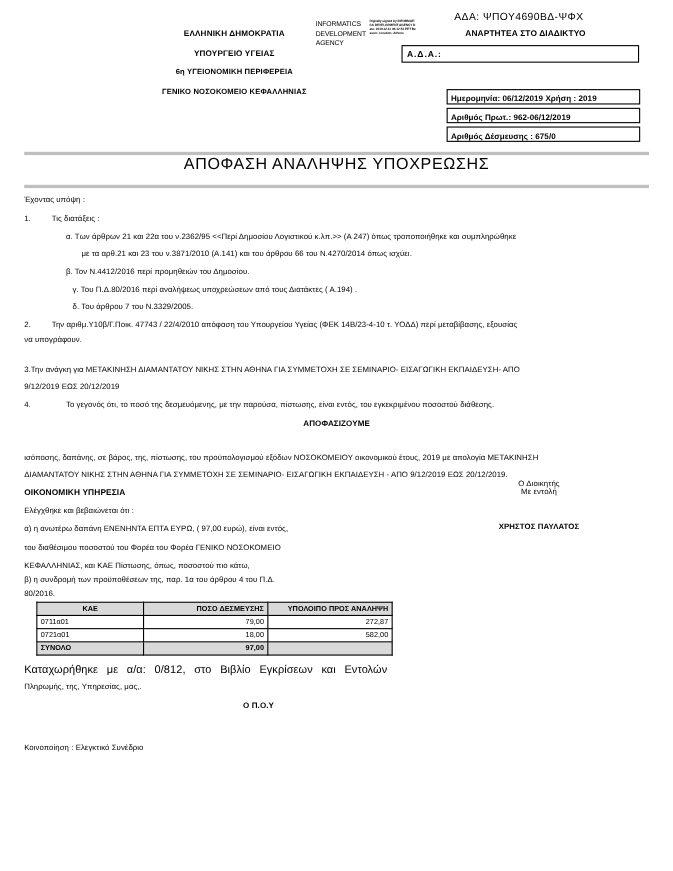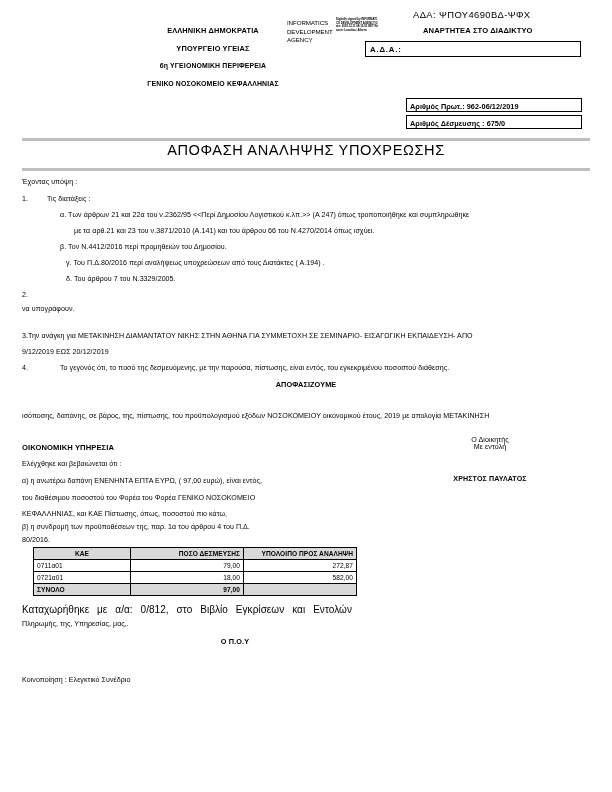--- a/index.html
+++ b/index.html
@@ -228,20 +228,23 @@
     <div class="ida-logo">INFORMATICS DEVELOPMENT AGENCY</div>
     <div class="sig-stamp">Digitally signed by INFORMATICS DEVELOPMENT AGENCY Date: 2019.12.11 08:12:51 EET Reason: Location: Athens</div>
 
     <div class="ada-top">ΑΔΑ: ΨΠΟΥ4690ΒΔ-ΨΦΧ</div>
     <div class="anartitea">ΑΝΑΡΤΗΤΕΑ ΣΤΟ ΔΙΑΔΙΚΤΥΟ</div>
 
     <div class="ada-box">
       <span>Α.Δ.Α.:</span>
     </div>
 
+    <div class="info-box" id="box-date">
+      <span>Ημερομηνία: 06/12/2019 Χρήση : 2019</span>
+    </div>
     <div class="info-box" id="box-prot">
       <span>Αριθμός Πρωτ.: 962-06/12/2019</span>
     </div>
     <div class="info-box" id="box-desm">
       <span>Αριθμός Δέσμευσης : 675/0</span>
     </div>
   </div>
 
   <div class="rule" id="rule-top"></div>
   <div class="doc-title">ΑΠΟΦΑΣΗ ΑΝΑΛΗΨΗΣ ΥΠΟΧΡΕΩΣΗΣ</div>
@@ -252,30 +255,32 @@
   <div class="bt" style="left:22px; top:195px;">1.</div>
   <div class="bt" style="left:47px; top:195px;">Τις διατάξεις :</div>
 
   <div class="bt" style="left:60px; top:211px;">α. Των άρθρων 21 και 22α του ν.2362/95   &lt;&lt;Περί Δημοσίου Λογιστικού κ.λπ.&gt;&gt; (Α 247) όπως τροποποιήθηκε και συμπληρώθηκε</div>
   <div class="bt" style="left:74px; top:227px;">με τα αρθ.21 και 23 του ν.3871/2010 (Α.141) και του άρθρου 66 του Ν.4270/2014 όπως ισχύει.</div>
   <div class="bt" style="left:60px; top:243px;">β. Τον Ν.4412/2016 περί προμηθειών του Δημοσίου.</div>
   <div class="bt" style="left:66px; top:259px;">γ. Του Π.Δ.80/2016 περί αναλήψεως υποχρεώσεων από τους Διατάκτες ( Α.194) .</div>
   <div class="bt" style="left:66px; top:275px;">δ. Του άρθρου 7 του Ν.3329/2005.</div>
 
   <div class="bt" style="left:22px; top:291px;">2.</div>
+  <div class="bt" style="left:47px; top:291px;">Την αριθμ.Υ10β/Γ.Ποικ. 47743 / 22/4/2010 απόφαση  του Υπουργείου Υγείας (ΦΕΚ 14Β/23-4-10 τ. ΥΟΔΔ) περί μεταβίβασης, εξουσίας</div>
   <div class="bt" style="left:22px; top:305px;">να υπογράφουν.</div>
 
   <div class="bt" style="left:22px; top:332px;">3.Την ανάγκη για ΜΕΤΑΚΙΝΗΣΗ ΔΙΑΜΑΝΤΑΤΟΥ ΝΙΚΗΣ ΣΤΗΝ ΑΘΗΝΑ ΓΙΑ ΣΥΜΜΕΤΟΧΗ ΣΕ ΣΕΜΙΝΑΡΙΟ- ΕΙΣΑΓΩΓΙΚΗ ΕΚΠΑΙΔΕΥΣΗ- ΑΠΟ</div>
   <div class="bt" style="left:22px; top:348px;">9/12/2019 ΕΩΣ 20/12/2019</div>
 
   <div class="bt" style="left:22px; top:364px;">4.</div>
   <div class="bt" style="left:60px; top:364px;">Το γεγονός ότι, το ποσό της δεσμευόμενης, με την παρούσα, πίστωσης, είναι εντός, του εγκεκριμένου ποσοστού διάθεσης.</div>
 
   <div class="center-bold" style="top:380px;">ΑΠΟΦΑΣΙΖΟΥΜΕ</div>
   <div class="bt" style="left:22px; top:412px;">ισόποσης, δαπάνης, σε βάρος, της, πίστωσης, του προϋπολογισμού εξόδων ΝΟΣΟΚΟΜΕΙΟΥ  οικονομικού έτους, 2019 με απολογία ΜΕΤΑΚΙΝΗΣΗ</div>
+  <div class="bt" style="left:22px; top:428px;">ΔΙΑΜΑΝΤΑΤΟΥ ΝΙΚΗΣ ΣΤΗΝ ΑΘΗΝΑ ΓΙΑ ΣΥΜΜΕΤΟΧΗ ΣΕ ΣΕΜΙΝΑΡΙΟ- ΕΙΣΑΓΩΓΙΚΗ ΕΚΠΑΙΔΕΥΣΗ - ΑΠΟ 9/12/2019 ΕΩΣ 20/12/2019.</div>
 
   <div class="sec-head" style="left:22px; top:443px;">ΟΙΚΟΝΟΜΙΚΗ ΥΠΗΡΕΣΙΑ</div>
   <div class="bt" style="left:22px; top:460px;">Ελέγχθηκε και βεβαιώνεται ότι :</div>
   <div class="bt" style="left:22px; top:477px;">α) η ανωτέρω δαπάνη ΕΝΕΝΗΝΤΑ ΕΠΤΑ ΕΥΡΩ,  ( 97,00 ευρώ), είναι εντός,</div>
   <div class="bt" style="left:22px; top:494px;">του διαθέσιμου ποσοστού του Φορέα  του Φορέα ΓΕΝΙΚΟ  ΝΟΣΟΚΟΜΕΙΟ</div>
   <div class="bt" style="left:22px; top:510px;">ΚΕΦΑΛΛΗΝΙΑΣ, και ΚΑΕ Πίστωσης, όπως, ποσοστού πιο κάτω,</div>
   <div class="bt" style="left:22px; top:523px;">β) η συνδρομή των προϋποθέσεων της, παρ. 1α του άρθρου 4 του Π.Δ.</div>
   <div class="bt" style="left:22px; top:536px;">80/2016.</div>
 
   <div class="right-col" style="left:400px; top:443px;">Με εντολή</div>

